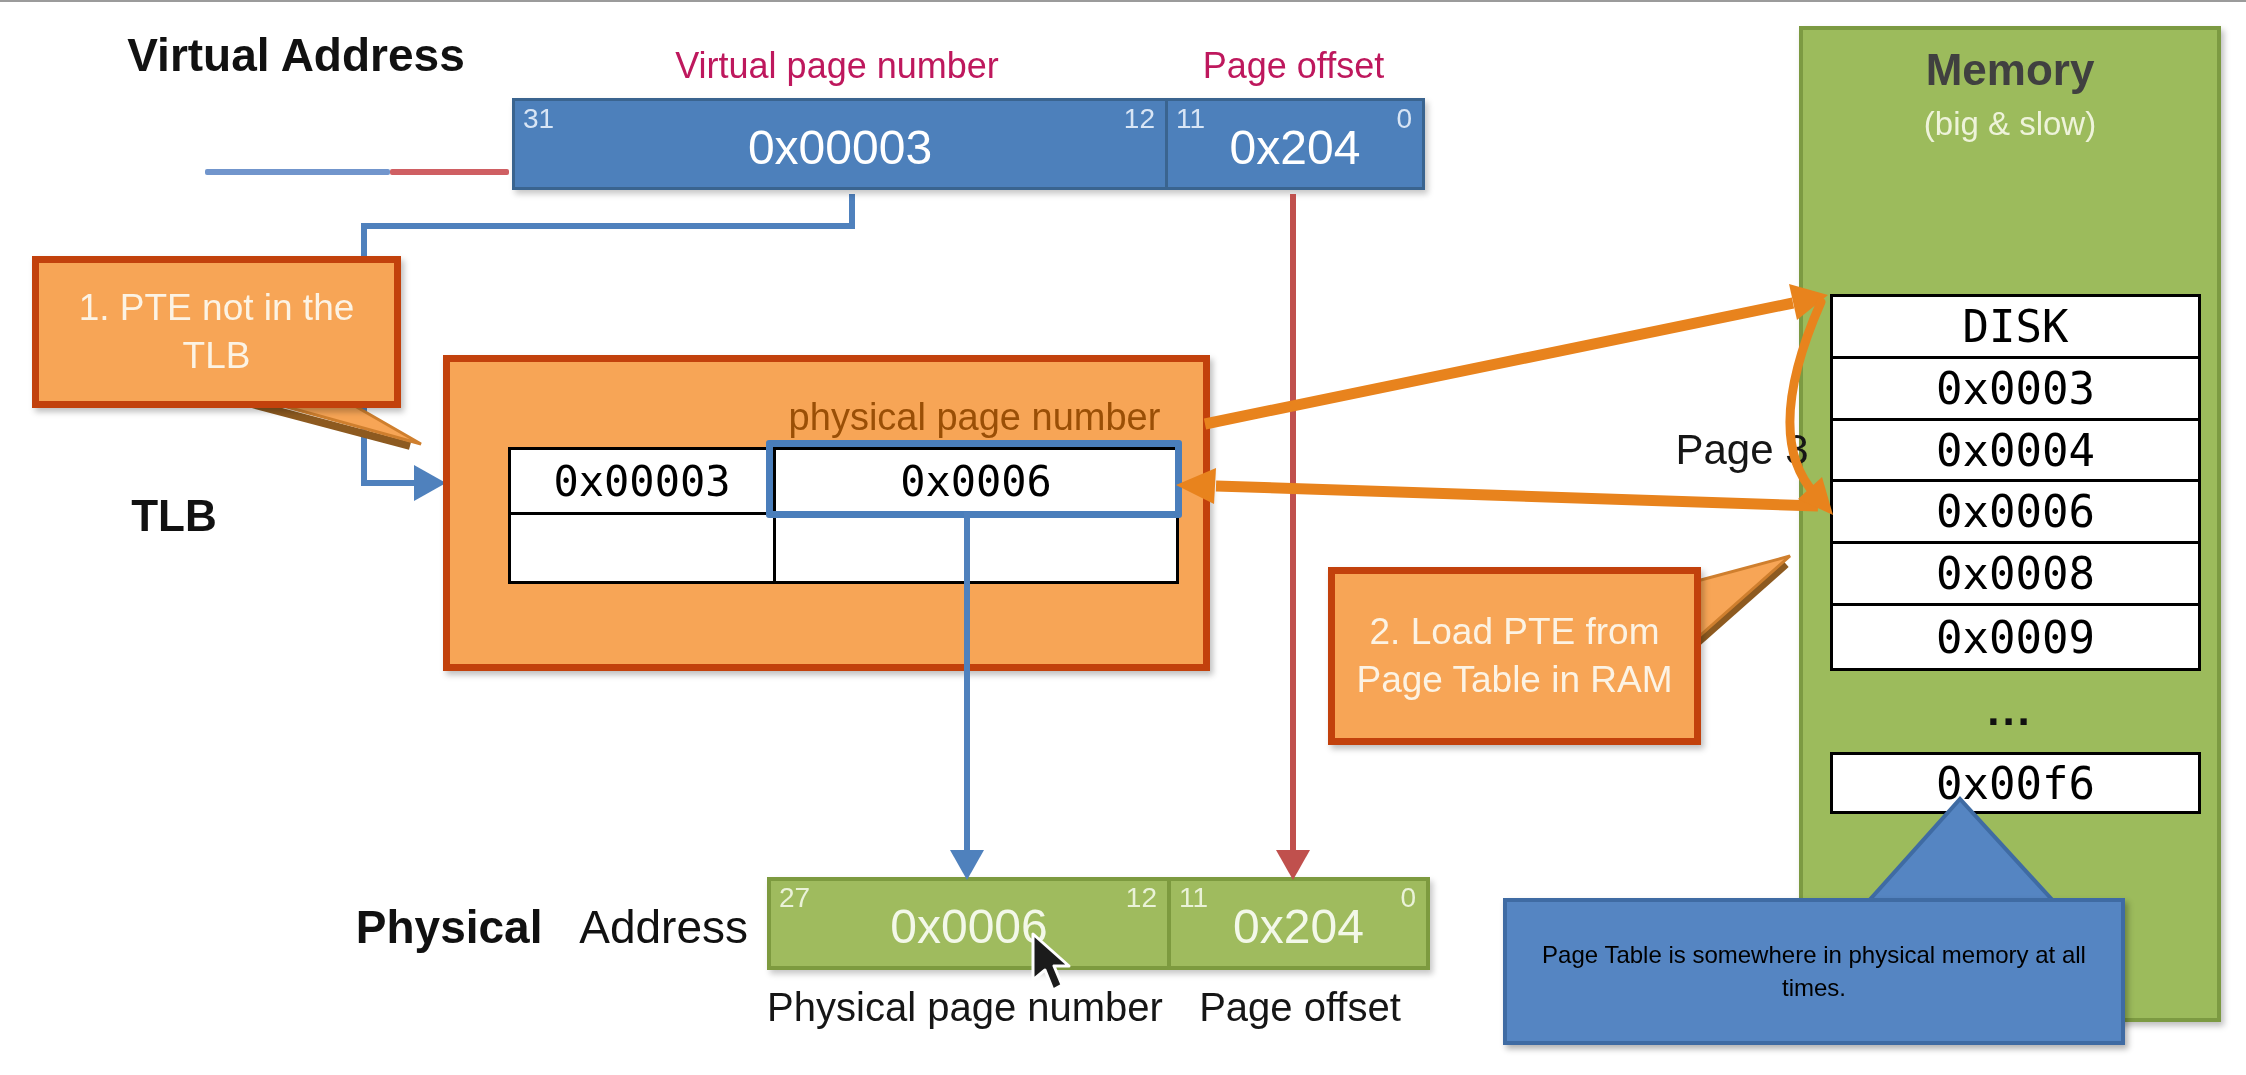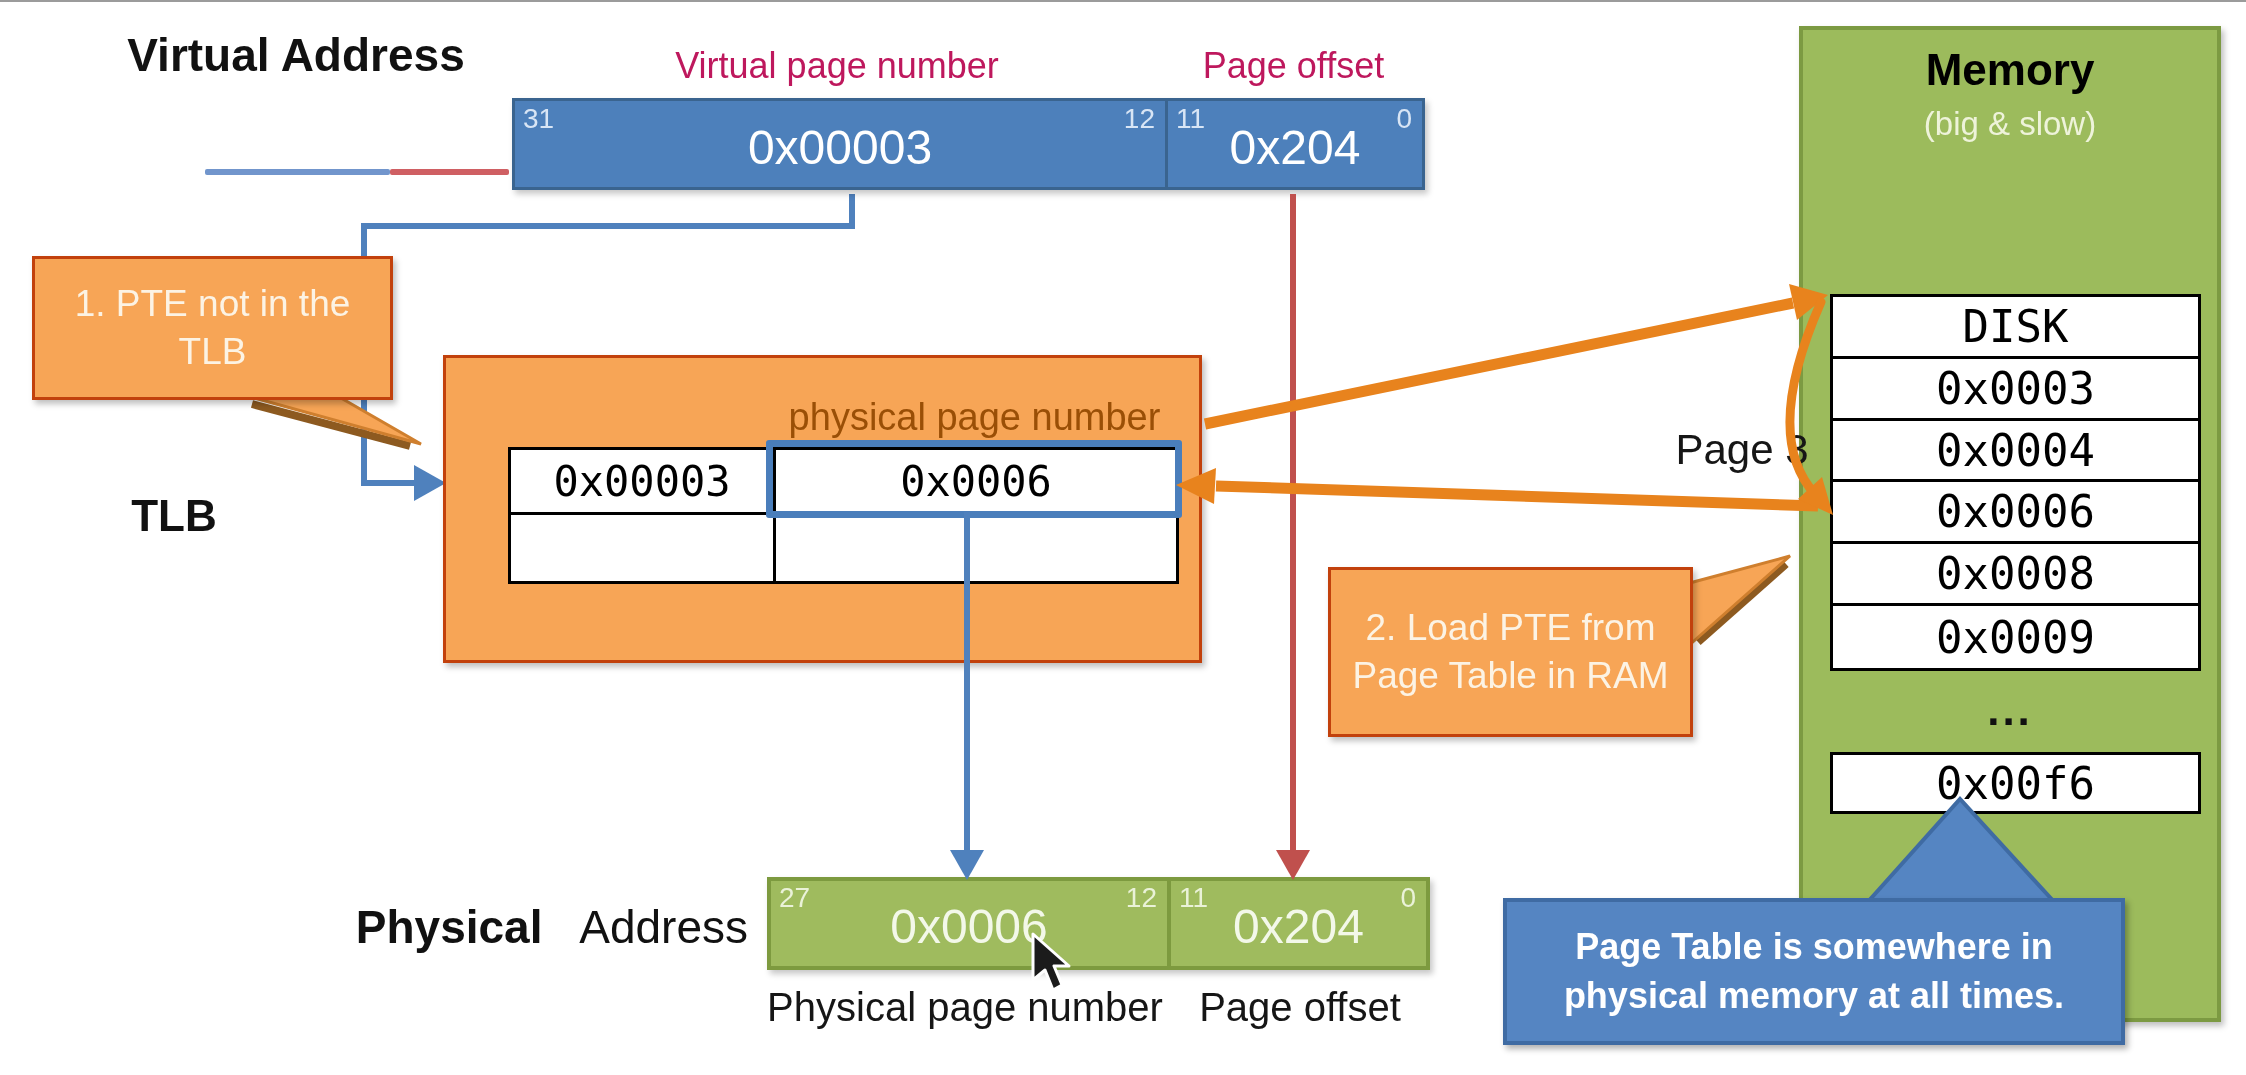--- a/index.html
+++ b/index.html
@@ -22,54 +22,54 @@
   .blue-box .seg+.seg{border-left:3px solid #3a648f;}
   .blue-box .bit{position:absolute;top:2px;font-size:28px;color:#d8e5f5;}
   .blue-box .val{font-size:48px;color:#ffffff;padding-top:6px;}
   .green-box{background:#9fbb5e;border:4px solid #7d9a3f;}
   .green-box .seg+.seg{border-left:4px solid #7d9a3f;}
   .green-box .bit{position:absolute;top:1px;font-size:28px;color:#eaf2d8;}
   .green-box .val{font-size:48px;color:#f3f8e9;padding-top:6px;}
   .bit.l{left:8px;} .bit.r{right:10px;}
 
   
-  .orange{background:#f7a556;border:3px solid #c2410c;box-shadow:3px 4px 6px rgba(0,0,0,.25);}
+  .orange{background:#f7a556;border:7px solid #c2410c;box-shadow:3px 4px 6px rgba(0,0,0,.25);}
   .callout-text{font-size:37px;line-height:1.3;color:#fcf3e4;padding:6px 14px;}
   .tlb-header{font-size:38px;color:#9a4f06;}
   .tlb-table{display:grid;grid-template-columns:265px 400px;grid-template-rows:65px 66px;
              background:#ffffff;border:3px solid #000;box-sizing:content-box;}
   .tlb-cell{display:flex;align-items:center;justify-content:center;
             font-family:"DejaVu Sans Mono",monospace;font-size:42px;color:#000;background:#fff;}
   .tlb-cell.br{border-right:3px solid #000;}
   .tlb-cell.bb{border-bottom:3px solid #000;}
   .hl{border:7px solid #4a7ebb;border-radius:3px;background:transparent;}
   .tlb-label{font-size:44px;font-weight:bold;color:#111;}
 
   
   .memory-box{background:#9cbb5c;border:4px solid #7c9a42;box-shadow:3px 4px 6px rgba(0,0,0,.25);}
-  .mem-title{font-size:44px;font-weight:bold;color:#000000;}
+  .mem-title{font-size:44px;font-weight:bold;color:#404040;}
   .mem-sub{font-size:33px;color:#eef3da;}
   .mem-table{display:grid;grid-template-rows:repeat(6,1fr);background:#fca5a5;border:3px solid #000;}
   .mem-row{display:flex;align-items:center;justify-content:center;
            font-family:"DejaVu Sans Mono",monospace;font-size:44px;color:#000;background:#fff;
            border-bottom:3px solid #000;}
   .mem-row:last-child{border-bottom:none;}
   .mem-single{display:flex;align-items:center;justify-content:center;background:#fff;border:3px solid #000;
               font-family:"DejaVu Sans Mono",monospace;font-size:44px;color:#000;}
   .ellipsis{font-size:44px;font-weight:bold;color:#111;letter-spacing:3px;}
   .page3{font-size:42px;color:#161616;}
 
   
   .pa-title{font-size:46px;color:#111;text-align:right;}
   .pa-title .b{font-weight:bold;}
   .bottom-label{font-size:40px;color:#161616;}
 
   
   .blue-callout{background:#5585c2;border:4px solid #3f6ba3;box-shadow:3px 4px 6px rgba(0,0,0,.3);}
-  .blue-callout .callout-text{color:#ffffff;font-size:36px;line-height:1.35;font-weight:bold;}
+  .blue-callout .callout-text{color:#000000;font-size:24px;line-height:1.35;}
 
   .gray-line{background:#9b9b9b;}
 </style>
 </head>
 <body>
 
 <div id="canvas">
 
   <div class="abs gray-line" style="left:0;top:507;width:2246px;height:2px;z-index:0;"></div>
 

